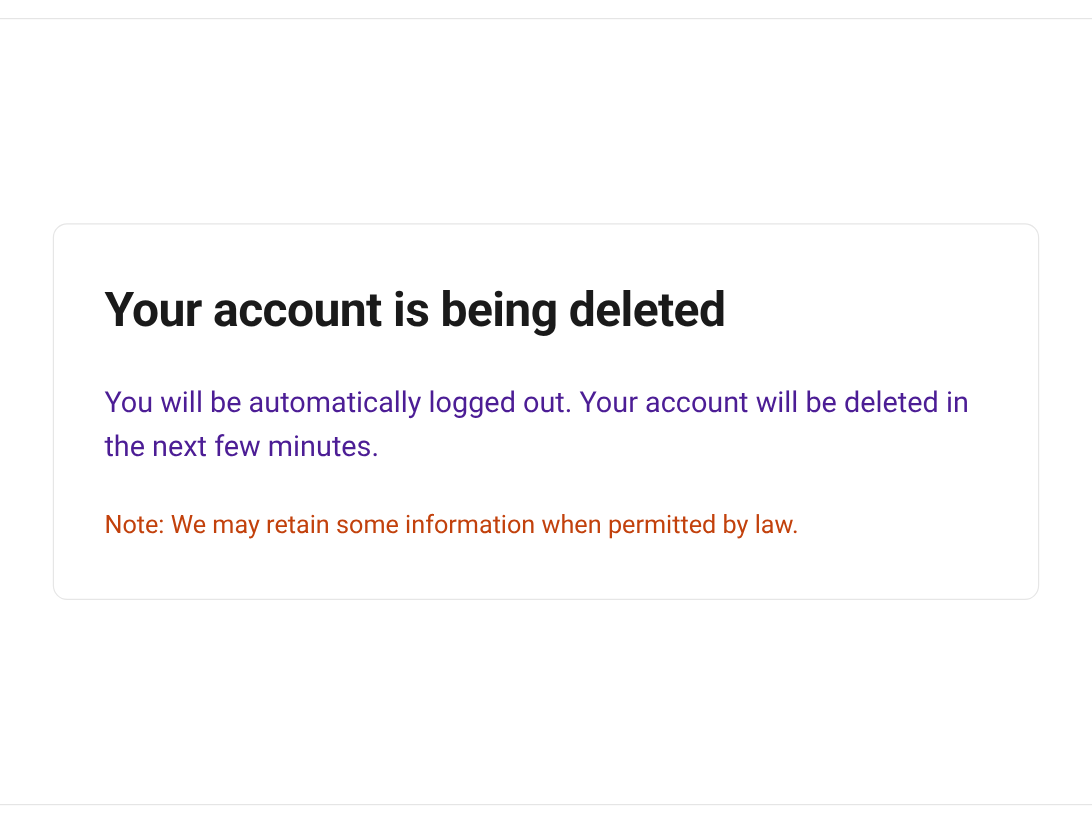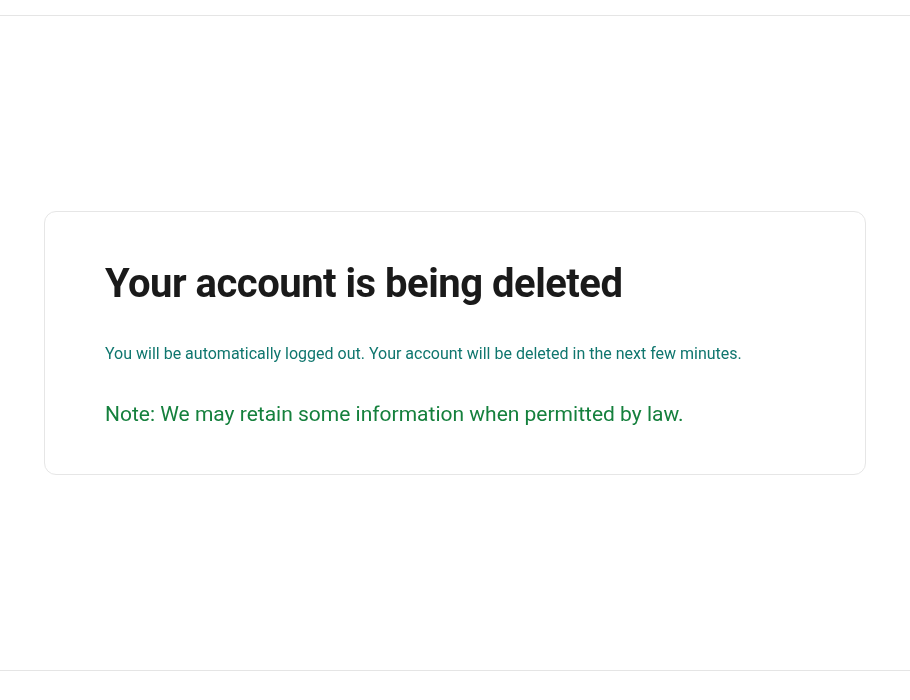--- a/index.html
+++ b/index.html
@@ -21,40 +21,40 @@
       margin-top: 15px;
       display: flex;
       align-items: center;
       justify-content: center;
       padding: 0 44px;
     }
     .card {
       width: 100%;
       border: 1px solid #e6e6e6;
       border-radius: 12px;
-      padding: 48px 42px 44px 60px;
+      padding: 48px 42px 44px 42px;
     }
     .title {
       font-size: 40px;
       font-weight: 700;
       color: #1a1a1a;
       letter-spacing: -0.5px;
       line-height: 1.2;
       margin-bottom: 34px;
     }
     .para {
-      font-size: 16px;
-      color: #0f766e;
+      font-size: 24px;
+      color: #4c1d95;
       line-height: 1.55;
       margin-bottom: 32px;
       font-weight: 400;
     }
     .note {
       font-size: 21px;
-      color: #15803d;
+      color: #c2410c;
       line-height: 1.5;
       font-weight: 400;
     }
   </style>
 </head>
 <body>
 
 <div class="outer-wrap">
   <div class="card">
     <h1 class="title">Your account is being deleted</h1>

